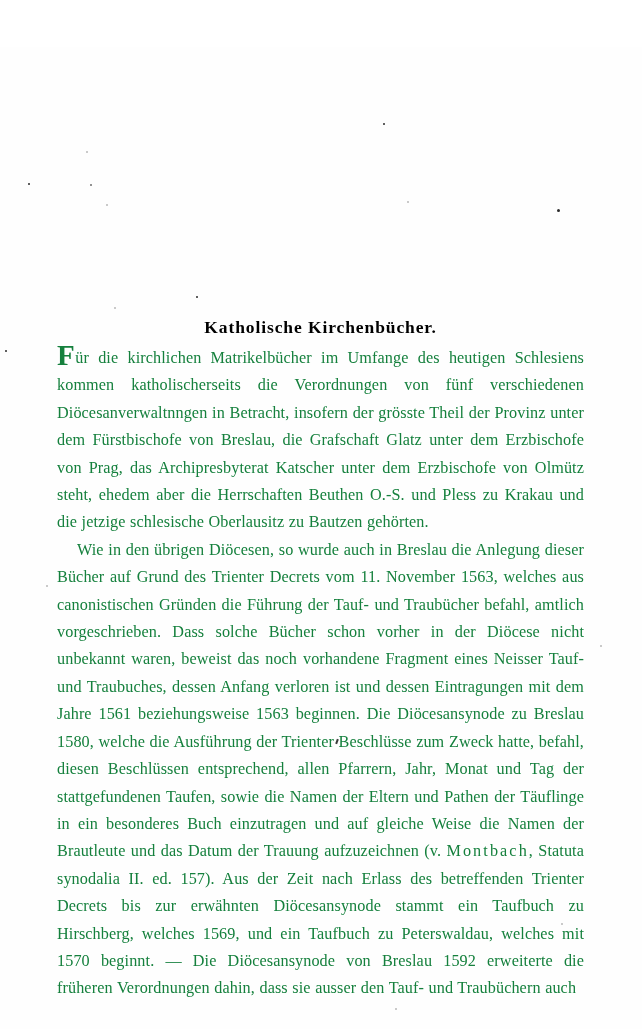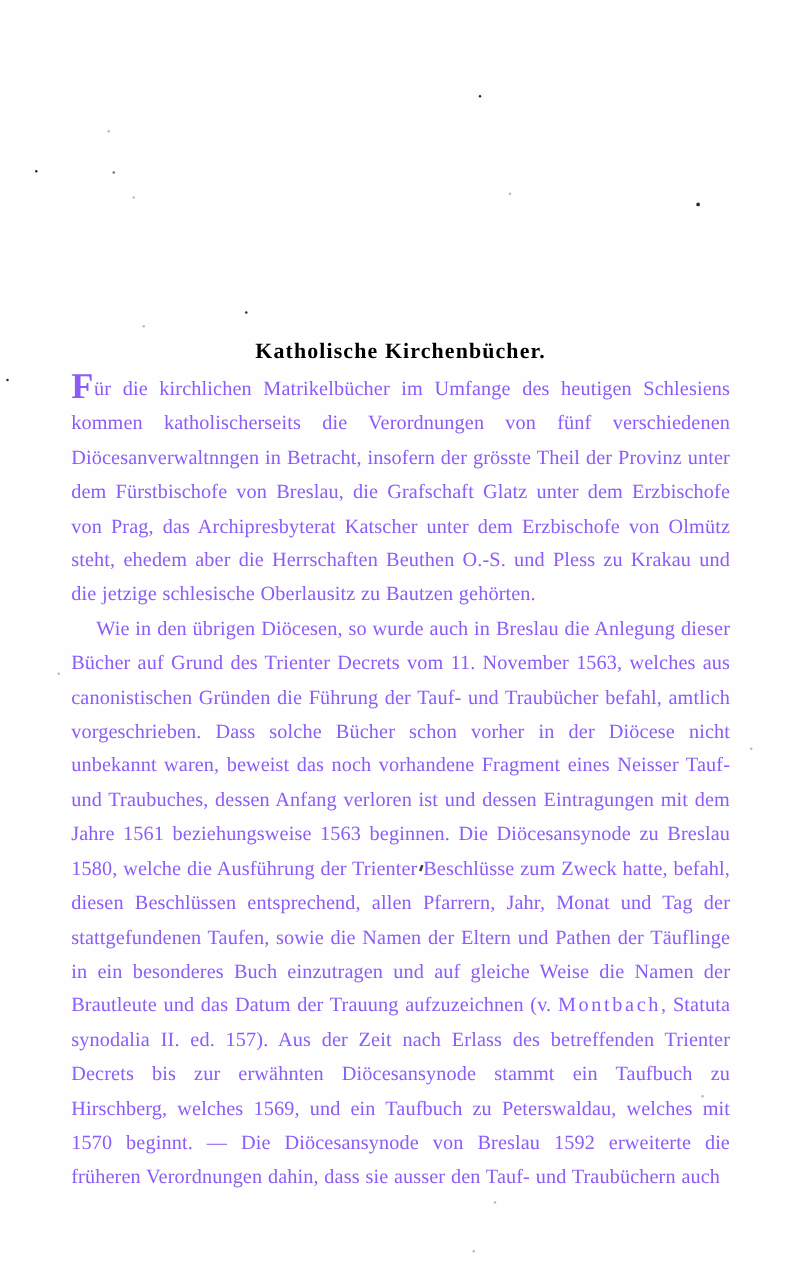--- a/index.html
+++ b/index.html
@@ -14,20 +14,21 @@
     overflow: hidden;
     font-family: "Liberation Serif", "DejaVu Serif", serif;
     color: #000000;
   }
 
   
   .page {
     position: absolute;
     inset: 0;
     background: #fefefe;
+    margin-top: 47px;
   }
 
   
   .speck {
     position: absolute;
     background: #2b2b2b;
     border-radius: 50%;
     pointer-events: none;
   }
   .speck.faint { background: #b9b9b9; }
@@ -52,21 +53,21 @@
   }
 
   p.body-par {
     margin: 0;
     font-size: 16.2px;
     line-height: 27.4px;
     text-align: justify;
     text-justify: inter-word;
     letter-spacing: 0.1px;
     word-spacing: 0.4px;
-    color: #8b5cf6;
+    color: #15803d;
   }
   p.body-par.first { text-indent: 0; }
   p.body-par.indent { text-indent: 20px; }
 
   
   .initial {
     font-size: 29px;
     line-height: 0;
     font-weight: bold;
     vertical-align: baseline;

